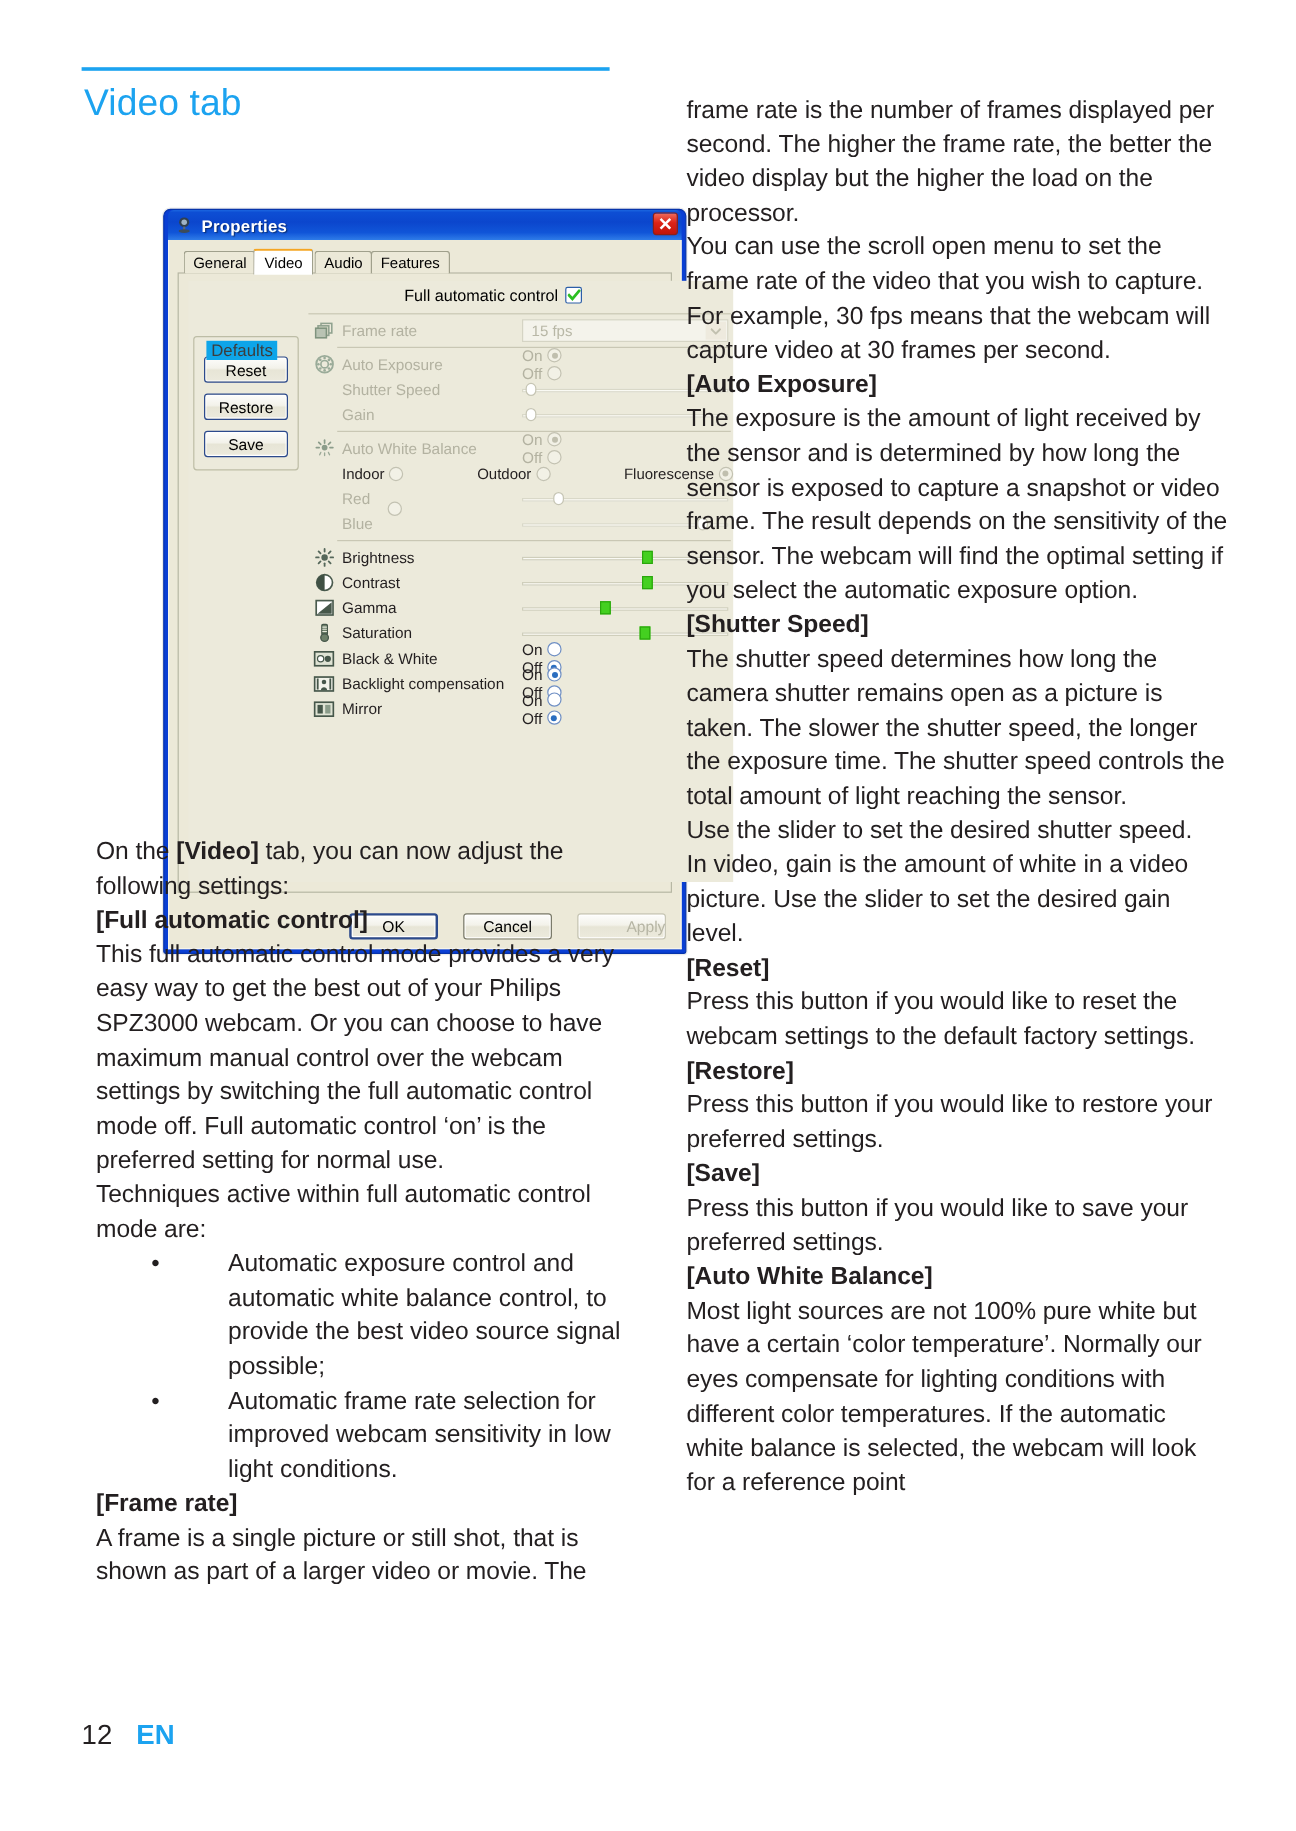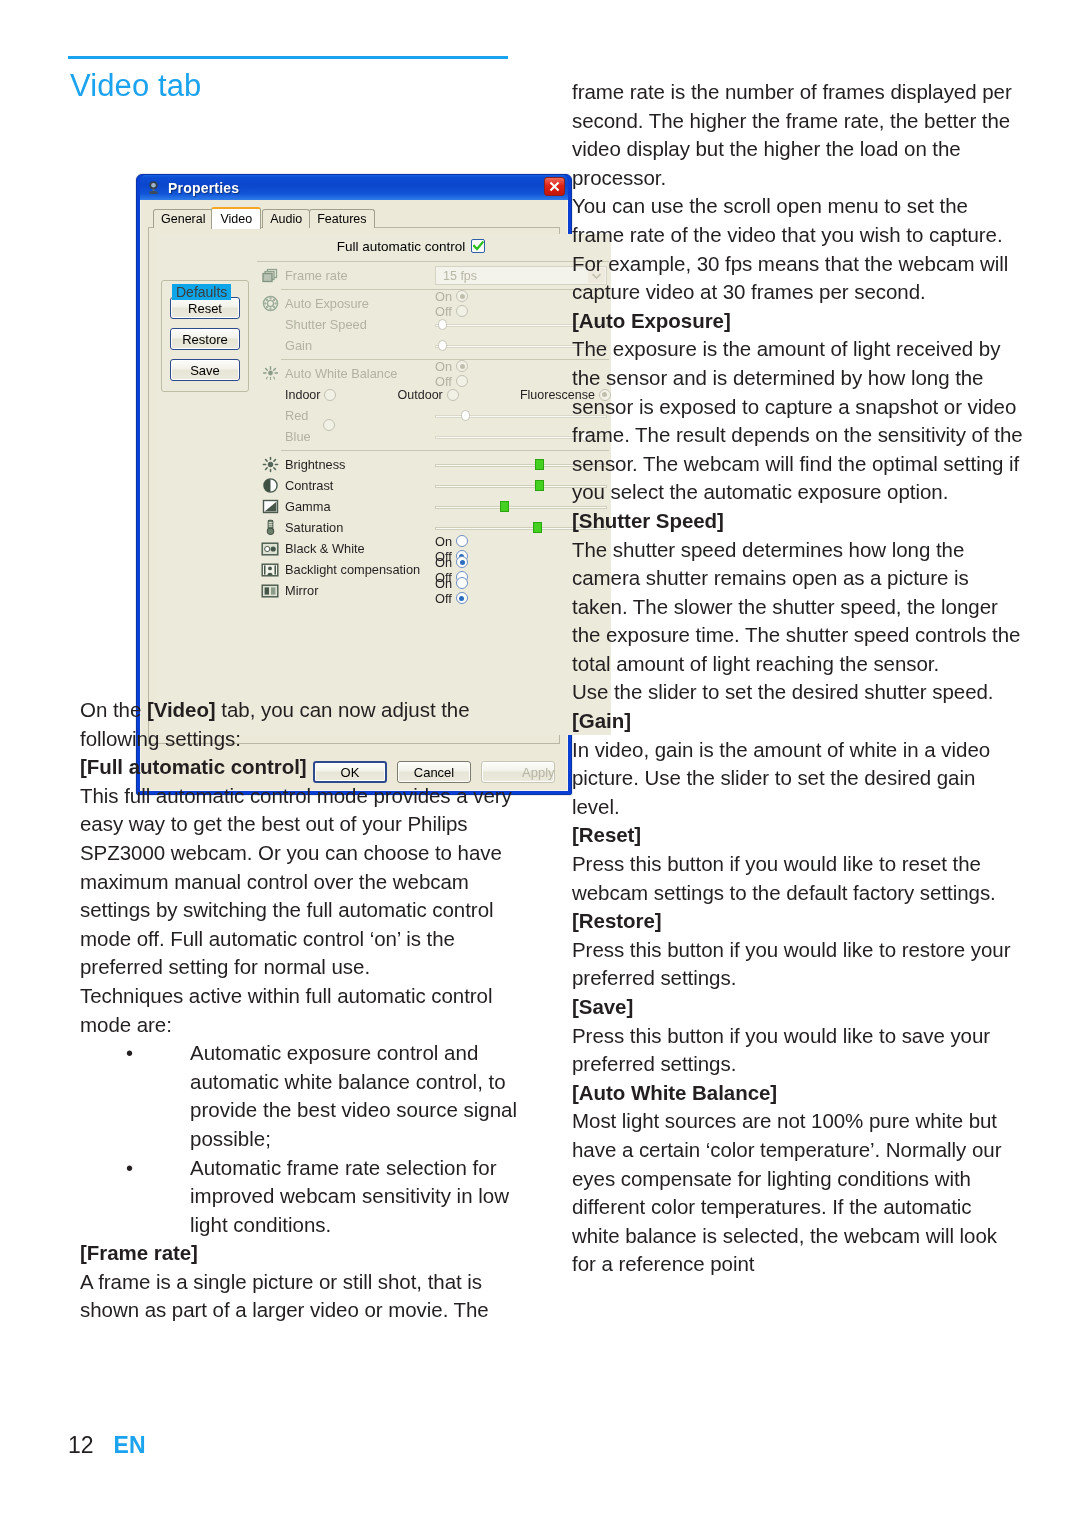--- a/index.html
+++ b/index.html
@@ -221,21 +221,21 @@
   
   .wb3 { display: flex; width: 280px; justify-content: space-between; align-items: center; font-size: 12.5px; }
   .wb3 .item { display: flex; align-items: center; gap: 4px; }
 
   .rb-group { position: relative; }
   .rb-loose { position: absolute; left: 68px; top: 12px; }
 
   
   .dlg-foot {
     position: absolute; left: 0; right: 0; bottom: 7px;
-    display: flex; justify-content: flex-end; gap: 10px; padding-right: 12px;
+    display: flex; justify-content: flex-end; gap: 21px; padding-right: 12px;
   }
   .footbtn {
     width: 74px; height: 22px;
     background: linear-gradient(to bottom, #fdfdfc 0%, #f3f2ea 44%, #e7e5d6 52%, #eceadd 100%);
     border: 1px solid #7b7b6b; border-radius: 3px;
     font-size: 13px; color: #000; cursor: default;
     box-shadow: inset 0 0 0 1px #ffffff;
     font-family: "Liberation Sans", sans-serif;
   }
   .footbtn.default { border: 2px solid #2c4a8c; }
@@ -645,21 +645,20 @@
   </div>
 
   <div class="col-right">
     <p class="p">frame rate is the number of frames displayed per second. The higher the frame rate, the better the video display but the higher the load on the processor.</p>
     <p class="p">You can use the scroll open menu to set the frame rate of the video that you wish to capture. For example, 30 fps means that the webcam will capture video at 30 frames per second.</p>
     <p class="p b">[Auto Exposure]</p>
     <p class="p">The exposure is the amount of light received by the sensor and is determined by how long the sensor is exposed to capture a snapshot or video frame. The result depends on the sensitivity of the sensor. The webcam will find the optimal setting if you select the automatic exposure option.</p>
     <p class="p b">[Shutter Speed]</p>
     <p class="p">The shutter speed determines how long the camera shutter remains open as a picture is taken. The slower the shutter speed, the longer the exposure time. The shutter speed controls the total amount of light reaching the sensor.</p>
     <p class="p">Use the slider to set the desired shutter speed.</p>
-    <p class="p b">[Gain]</p>
     <p class="p">In video, gain is the amount of white in a video picture. Use the slider to set the desired gain level.</p>
     <p class="p b">[Reset]</p>
     <p class="p">Press this button if you would like to reset the webcam settings to the default factory settings.</p>
     <p class="p b">[Restore]</p>
     <p class="p">Press this button if you would like to restore your preferred settings.</p>
     <p class="p b">[Save]</p>
     <p class="p">Press this button if you would like to save your preferred settings.</p>
     <p class="p b">[Auto White Balance]</p>
     <p class="p">Most light sources are not 100% pure white but have a certain ‘color temperature’. Normally our eyes compensate for lighting conditions with different color temperatures. If the automatic white balance is selected, the webcam will look for a reference point</p>
   </div>

